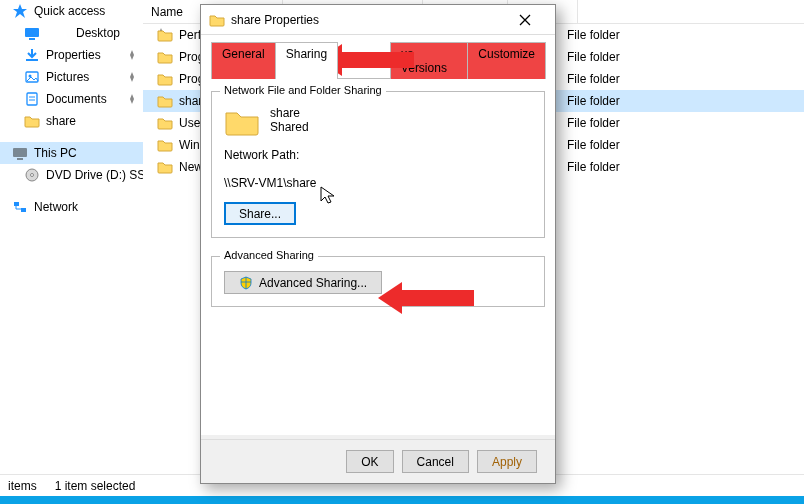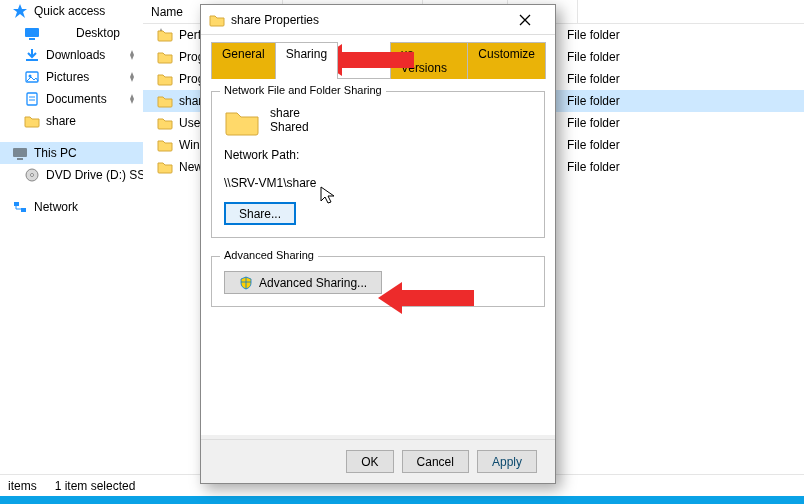--- a/index.html
+++ b/index.html
@@ -34,32 +34,32 @@
   .taskbar-strip { position: absolute; left: 0; bottom: 0; width: 804px; height: 8px; background: #0aa2e6; }
 
   
   .dlg { position: absolute; left: 200px; top: 4px; width: 356px; height: 480px; background: #f0f0f0; border: 1px solid #888; box-shadow: 5px 5px 14px rgba(0,0,0,.35); }
   .dlg-titlebar { height: 30px; background: #fff; display: flex; align-items: center; padding: 0 8px; border-bottom: 1px solid #ddd; }
   .dlg-titlebar .ttxt { margin-left: 6px; }
   .dlg-close { margin-left: auto; width: 28px; text-align: center; }
 
   .dlg-body { padding: 6px 10px 0 10px; background: #fff; height: 400px; }
   .tabs { display: flex; border-bottom: 1px solid #bbb; }
-  .tab { padding: 4px 10px; border: 1px solid #bbb; border-bottom: none; background: #eab308; margin-right: -1px; position: relative; top: 1px; }
+  .tab { padding: 4px 10px; border: 1px solid #bbb; border-bottom: none; background: #ef4444; margin-right: -1px; position: relative; top: 1px; }
   .tab.active { background: #fff; z-index: 2; }
 
   .group { border: 1px solid #bbb; margin-top: 12px; padding: 14px 12px 12px 12px; position: relative; }
   .group-label { position: absolute; top: -8px; left: 8px; background: #fff; padding: 0 4px; font-size: 11px; }
   .share-line { display: flex; align-items: flex-start; gap: 10px; }
   .folder-big { width: 36px; height: 32px; }
   .np-label { margin-top: 10px; }
   .np-value { margin-top: 14px; }
   .btn { display: inline-flex; align-items: center; justify-content: center; height: 23px; padding: 3px 14px; background: #e1e1e1; border: 1px solid #adadad; }
   .btn.focus { border: 2px solid #0078d7; padding: 0 13px; background: #e5f1fb; }
-  .btn.disabled { color: #0c4a6e; }
+  .btn.disabled { color: #a16207; }
   .adv-shield { margin-right: 6px; }
 
   .dlg-footer { position: absolute; left: 0; right: 0; bottom: 0; height: 44px; background: #f0f0f0; display: flex; align-items: center; justify-content: flex-end; gap: 8px; padding-right: 18px; border-top: 1px solid #ddd; }
 
   
   .arrow { position: absolute; pointer-events: none; }
 
   
   .cursor { position: absolute; pointer-events: none; }
 
@@ -94,21 +94,21 @@
     </span>
   </div>
 
   <div class="nav-item" style="padding-left:24px;">
     <span class="ico">
       <svg width="16" height="16">
           <path d="M8 2v7M4 6l4 4 4-4" stroke="#1e90ff" stroke-width="2" fill="none"></path>
           <rect x="2" y="12" width="12" height="2" fill="#1e90ff"></rect>
         </svg>
     </span>
-    <span>Downloads</span>
+    <span>Properties</span>
     <span class="pin">
       <svg width="10" height="10">
           <path d="M5 0 L7 5 L5 10 L3 5 Z" fill="#888"></path>
         </svg>
     </span>
   </div>
 
   <div class="nav-item" style="padding-left:24px;">
     <span class="ico">
       <svg width="16" height="16">

